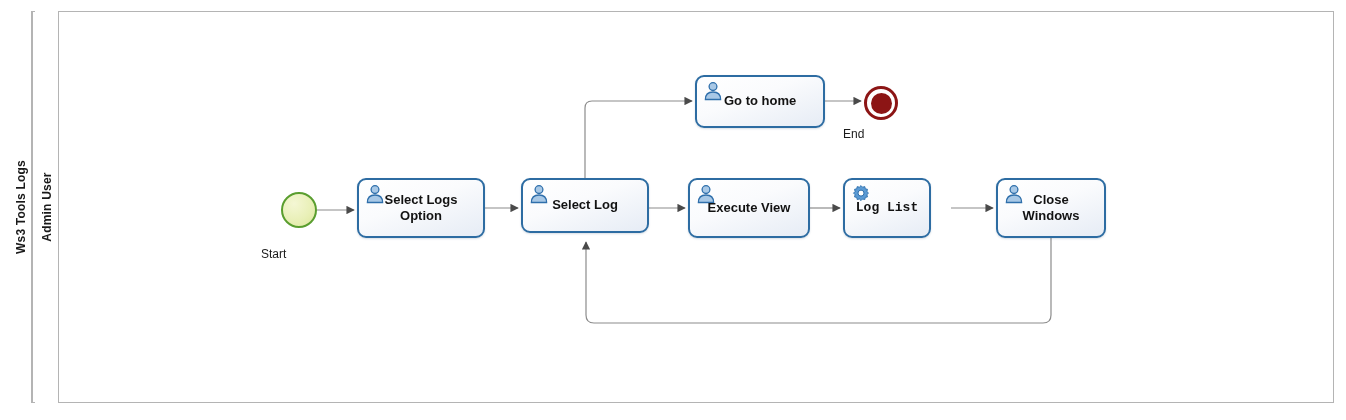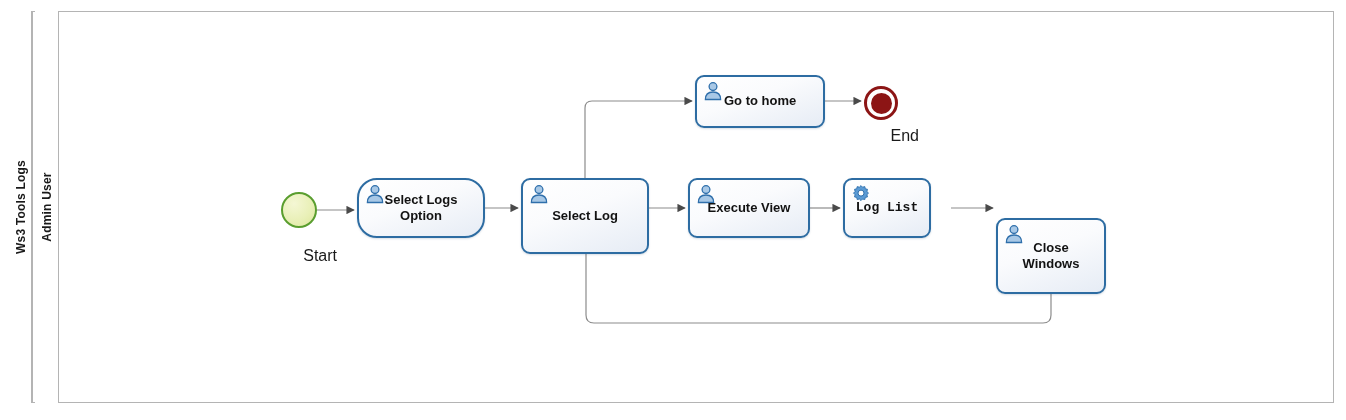--- a/index.html
+++ b/index.html
@@ -104,23 +104,23 @@
     justify-content: center;
   }
   .end-core {
     width: 21px;
     height: 21px;
     border-radius: 50%;
     background: #8c1515;
   }
   .event-label {
     position: absolute;
-    font-size: 16px;
+    font-size: 12px;
     color: #1a1a1a;
-    text-align: right;
+    text-align: left;
     white-space: nowrap;
   }
 
   
   .task {
     position: absolute;
     box-sizing: border-box;
     border: 2px solid #2d6ca2;
     border-radius: 9px;
     background: linear-gradient(160deg, #ffffff 0%, #fafbfd 42%, #e6ecf5 100%);
@@ -192,30 +192,30 @@
   </svg>
 
   <div class="event start-event" style="left:281px; top:192px;"></div>
   <div class="event-label" style="left:261px; top:231px; width:76px;margin-top:16px;">Start</div>
 
   <div class="event end-event" style="left:864px; top:86px;">
     <div class="end-core"></div>
   </div>
   <div class="event-label" style="left:843px; top:127px; width:76px;">End</div>
 
-  <div class="task" style="left:357px; top:178px; width:128px; height:60px;border-radius:20px;">
+  <div class="task" style="left:357px; top:178px; width:128px; height:60px;">
     <svg class="task-icon" viewBox="0 0 20 20">
       <circle cx="10" cy="5.6" r="3.9" fill="#a8c8e6" stroke="#2f6fab" stroke-width="1.3"></circle>
       <path d="M 2.4 18.5 C 2.4 13.2 6.0 11.0 10 11.0 C 14 11.0 17.6 13.2 17.6 18.5 Z" fill="#a8c8e6" stroke="#2f6fab" stroke-width="1.3"></path>
     </svg>
     <div class="task-label">Select Logs
 Option</div>
   </div>
 
-  <div class="task" style="left:521px; top:178px; width:128px; height:76px;">
+  <div class="task" style="left:521px; top:178px; width:128px; height:55px;">
     <svg class="task-icon" viewBox="0 0 20 20">
       <circle cx="10" cy="5.6" r="3.9" fill="#a8c8e6" stroke="#2f6fab" stroke-width="1.3"></circle>
       <path d="M 2.4 18.5 C 2.4 13.2 6.0 11.0 10 11.0 C 14 11.0 17.6 13.2 17.6 18.5 Z" fill="#a8c8e6" stroke="#2f6fab" stroke-width="1.3"></path>
     </svg>
     <div class="task-label">Select Log</div>
   </div>
 
   <div class="task" style="left:688px; top:178px; width:122px; height:60px;">
     <svg class="task-icon" viewBox="0 0 20 20">
       <circle cx="10" cy="5.6" r="3.9" fill="#a8c8e6" stroke="#2f6fab" stroke-width="1.3"></circle>
@@ -231,21 +231,21 @@
                  L 17.5 9.1 L 15.9 10.7 L 16.5 12.9 L 14.3 13.4 L 13.8 15.6
                  L 11.6 15.0 L 10 16.6 L 8.4 15.0 L 6.2 15.6 L 5.7 13.4
                  L 3.5 12.9 L 4.1 10.7 L 2.5 9.1 L 4.1 7.5 L 3.5 5.3
                  L 5.7 4.8 L 6.2 2.6 L 8.4 3.2 Z"></path>
       </g>
       <circle cx="10" cy="9.1" r="3.0" fill="#ffffff" stroke="#2f6fab" stroke-width="1.0"></circle>
     </svg>
     <div class="task-label">Log List</div>
   </div>
 
-  <div class="task" style="left:996px; top:178px; width:110px; height:76px;margin-top:40px;">
+  <div class="task" style="left:996px; top:178px; width:110px; height:60px;">
     <svg class="task-icon" viewBox="0 0 20 20">
       <circle cx="10" cy="5.6" r="3.9" fill="#a8c8e6" stroke="#2f6fab" stroke-width="1.3"></circle>
       <path d="M 2.4 18.5 C 2.4 13.2 6.0 11.0 10 11.0 C 14 11.0 17.6 13.2 17.6 18.5 Z" fill="#a8c8e6" stroke="#2f6fab" stroke-width="1.3"></path>
     </svg>
     <div class="task-label">Close
 Windows</div>
   </div>
 
   <div class="task label-right" style="left:695px; top:75px; width:130px; height:53px;">
     <svg class="task-icon" viewBox="0 0 20 20">

